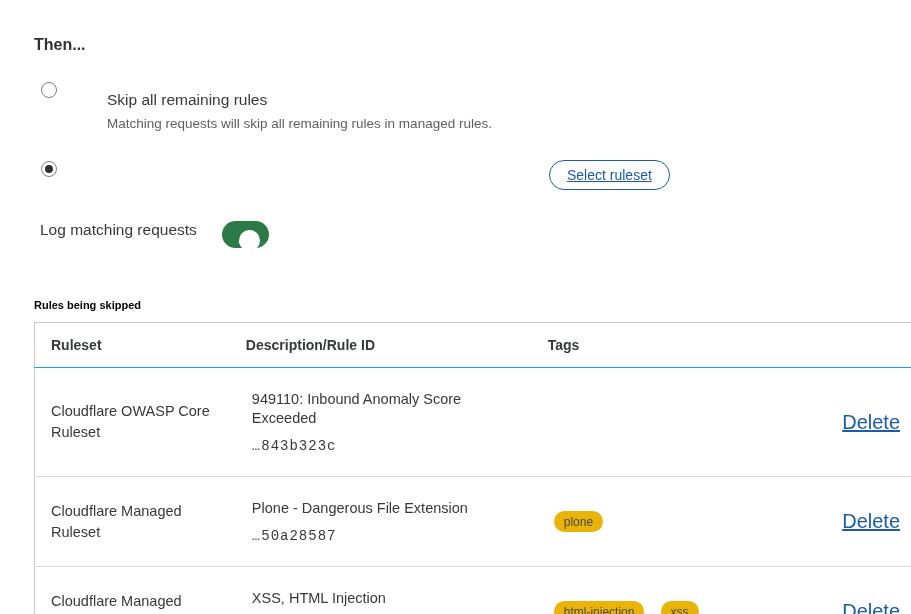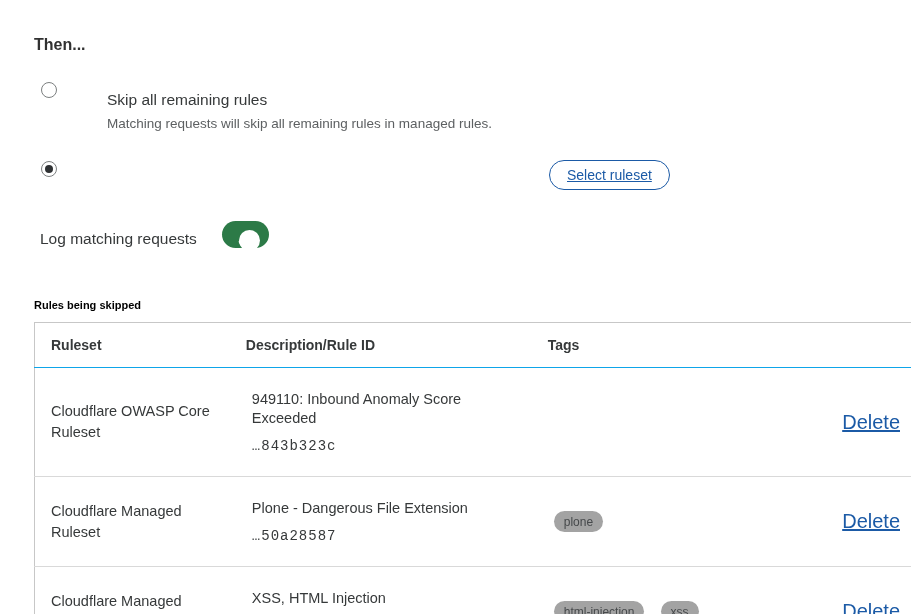--- a/index.html
+++ b/index.html
@@ -38,21 +38,21 @@
 
   .select-ruleset-btn {
     position: absolute; left: 509px; top: -4px;
     height: 30px; padding: 0 17px;
     background: #ffffff;
     border: 1px solid #1b5aa6; border-radius: 15px;
     color: #1b5aa6; font-size: 14px; font-family: inherit;
     text-decoration: underline; cursor: pointer;
   }
 
-  .log-row { margin-top: 32px; display: flex; align-items: flex-end; gap: 13px; }
+  .log-row { margin-top: 32px; display: flex; align-items: flex-start; gap: 13px; }
   .log-label { font-size: 15.5px; color: #36393a; }
   .toggle {
     width: 47px; height: 27px; border-radius: 14px;
     background: #2c7a47; position: relative; cursor: pointer;
     flex: 0 0 47px;
   }
   .toggle .toggle-check {
     position: absolute; left: 9px; top: 50%; transform: translateY(-52%);
     color: #ffffff; font-size: 13px; line-height: 1;
   }
@@ -86,21 +86,21 @@
     border-bottom: 1px solid #d9d9d9;
   }
   .rules-table tbody tr:last-child td { border-bottom: none; }
   .ruleset-cell { line-height: 21px; }
   .desc-line { margin-bottom: 10px; line-height: 19px; }
   .rule-id {
     font-family: "Liberation Mono", monospace;
     font-size: 14px; letter-spacing: 1px; color: #36393a;
   }
   .tag {
-    display: inline-block; background: #a3a3a3; color: #46494b;
+    display: inline-block; background: #eab308; color: #46494b;
     font-size: 12px; line-height: 1; padding: 5px 10px 4px;
     border-radius: 11px; margin-right: 6px;
   }
   .actions-cell { text-align: right; padding-right: 31px; }
   .delete-link {
     color: #1b5aa6; font-size: 20px; text-decoration: underline; cursor: pointer;
   }
 </style>
 </head>
 <body>

